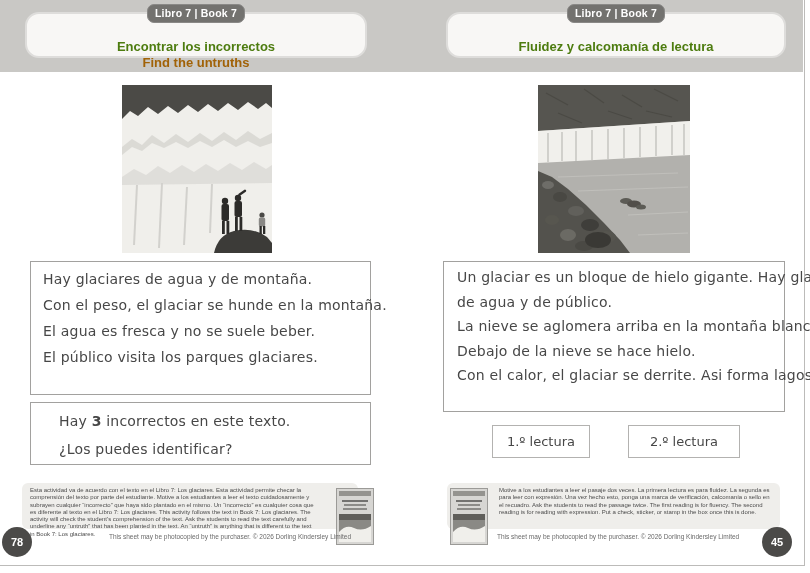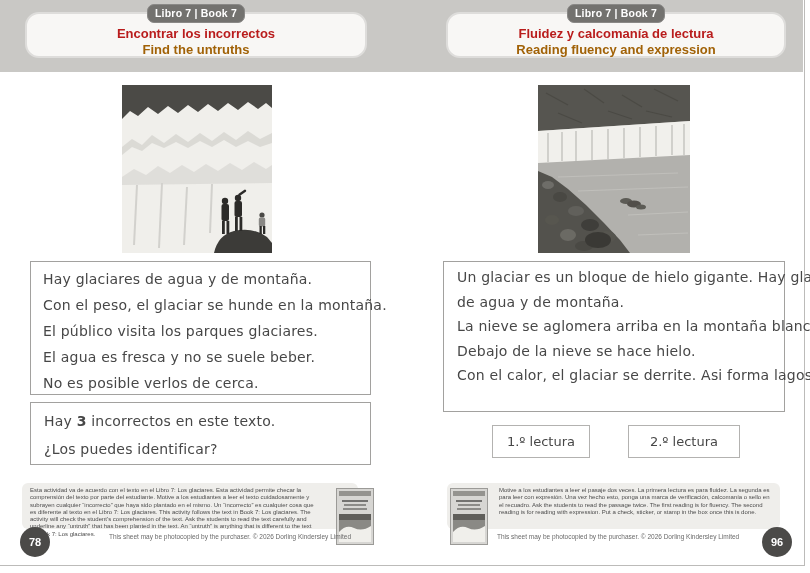--- a/index.html
+++ b/index.html
@@ -9,33 +9,33 @@
   .frame-right{position:absolute;left:804px;top:0;width:1px;height:566px;background:#bcbbb9;}
   .frame-bottom{position:absolute;left:0;top:565px;width:805px;height:1px;background:#bcbbb9;}
 
   .title-box{position:absolute;top:12px;height:46px;background:#f8f7f5;border:2px solid #dedddb;
              border-radius:14px;box-sizing:border-box;text-align:center;}
   .title-box.tleft{left:25px;width:342px;}
   .title-box.tright{left:446px;width:340px;}
   .badge{position:absolute;top:-10px;left:50%;transform:translateX(-50%);background:#73726f;
          color:#fff;font-size:10.5px;font-weight:bold;padding:2px 7px 3px;border-radius:7px;
          white-space:nowrap;letter-spacing:.2px;border:1px solid #8a8987;}
-  .title-es{margin-top:12px;font-size:13px;font-weight:bold;color:#b91c1c;line-height:16px;}
+  .title-es{margin-top:25px;font-size:13px;font-weight:bold;color:#4d7c0f;line-height:16px;}
   .title-en{font-size:13px;font-weight:bold;color:#a16207;line-height:16px;}
 
   .photo{position:absolute;top:85px;}
   .photo svg{display:block;}
   #photo-left{left:122px;width:150px;height:168px;}
   #photo-right{left:538px;width:152px;height:168px;}
 
   .pbox{position:absolute;background:#fff;border:1.5px solid #a2a19f;box-sizing:border-box;
         color:#474747;font-family:"DejaVu Sans",sans-serif;letter-spacing:.2px;}
   #left-passage{left:30px;top:261px;width:341px;height:134px;padding:4px 12px;font-size:14px;}
   #left-passage div{line-height:26px;white-space:nowrap;}
-  #left-prompt{left:30px;top:402px;width:341px;height:63px;padding:4px 13px;font-size:14px;}
+  #left-prompt{left:30px;top:402px;width:341px;height:63px;padding:4px 28px;font-size:14px;}
   #left-prompt div{line-height:28px;white-space:nowrap;}
   #right-passage{left:443px;top:261px;width:342px;height:151px;padding:3px 13px;font-size:14px;}
   #right-passage div{line-height:24.5px;white-space:nowrap;}
 
   .lecture-box{position:absolute;top:425px;height:33px;border:1.5px solid #b3b2b0;background:#fff;
                box-sizing:border-box;display:flex;align-items:center;justify-content:center;
                font-size:13px;color:#474747;font-family:"DejaVu Sans",sans-serif;}
   #lecture-1{left:492px;width:98px;}
   #lecture-2{left:628px;width:112px;}
 
@@ -47,41 +47,40 @@
   .thumb{position:absolute;width:38px;height:57px;}
   #thumb-left{left:336px;top:488px;}
   #thumb-right{left:450px;top:488px;}
 
   .footer-text{position:absolute;top:533px;font-size:6.5px;color:#6a6a6a;}
   #footer-left{left:105px;width:250px;text-align:center;}
   #footer-right{left:497px;}
 
   .page-circle{position:absolute;top:527px;width:30px;height:30px;border-radius:50%;background:#4b4a48;
                color:#fff;font-size:11px;font-weight:bold;display:flex;align-items:center;justify-content:center;}
-  #circle-78{left:20px;}
+  #circle-78{left:2px;}
   #circle-79{left:762px;}
 </style>
 </head>
 <body>
 
 <div class="sheet">
   <div class="band"></div>
   <div class="frame-right"></div>
   <div class="frame-bottom"></div>
 
   <div class="title-box tleft">
     <div class="badge">Libro 7 | Book 7</div>
     <div class="title-es">Encontrar los incorrectos</div>
     <div class="title-en">Find the untruths</div>
   </div>
 
   <div class="title-box tright">
     <div class="badge">Libro 7 | Book 7</div>
     <div class="title-es">Fluidez y calcomanía de lectura</div>
-    <div class="title-en">Reading fluency and expression</div>
   </div>
 
   <div class="photo" id="photo-left">
     <svg width="150" height="168" viewBox="0 0 150 168">
       <rect width="150" height="168" fill="#e6e5e2"></rect>
       <rect width="150" height="38" fill="#4b4a46"></rect>
       <polygon fill="#f0efeb" points="0,34 8,26 16,31 26,22 36,29 46,21 56,28 66,20 76,27 86,19 96,26 106,18 116,25 126,17 136,24 144,18 150,23 150,168 0,168"></polygon>
       <polygon fill="#d8d7d3" opacity="0.9" points="0,62 10,54 20,60 30,50 42,58 54,49 66,57 78,48 90,56 102,47 114,55 126,46 138,54 150,48 150,58 138,62 126,56 114,62 102,55 90,62 78,56 66,63 54,57 42,63 30,58 20,66 10,62 0,70"></polygon>
       <polygon fill="#dcdbd7" opacity="0.85" points="0,92 12,84 24,90 36,81 48,88 60,80 72,87 84,79 96,86 108,78 120,85 132,77 144,84 150,80 150,98 0,100"></polygon>
       <g stroke="#d2d1cd" stroke-width="2">
@@ -157,33 +156,32 @@
         <ellipse cx="88" cy="116" rx="6" ry="3" fill="#5c5b55"></ellipse>
         <ellipse cx="96" cy="119" rx="7" ry="3.5" fill="#524f4a"></ellipse>
         <ellipse cx="103" cy="122" rx="5" ry="2.5" fill="#5c5b55"></ellipse>
       </g>
     </svg>
   </div>
 
   <div class="pbox" id="left-passage">
     <div>Hay glaciares de agua y de montaña.</div>
     <div>Con el peso, el glaciar se hunde en la montaña.</div>
+    <div>El agua es fresca y no se suele beber.</div>
     <div>El público visita los parques glaciares.</div>
-    <div>El agua es fresca y no se suele beber.</div>
-    <div>No es posible verlos de cerca.</div>
   </div>
 
   <div class="pbox" id="left-prompt">
     <div><span>Hay </span><b>3</b><span> incorrectos en este texto.</span></div>
     <div>¿Los puedes identificar?</div>
   </div>
 
   <div class="pbox" id="right-passage">
     <div>Un glaciar es un bloque de hielo gigante. Hay glaciares</div>
-    <div>de agua y de montaña.</div>
+    <div>de agua y de público.</div>
     <div>La nieve se aglomera arriba en la montaña blanca.</div>
     <div>Debajo de la nieve se hace hielo.</div>
     <div>Con el calor, el glaciar se derrite. Asi forma lagos y</div>
   </div>
 
   <div class="lecture-box" id="lecture-1">1.º lectura</div>
   <div class="lecture-box" id="lecture-2">2.º lectura</div>
 
   <div class="instr" id="instr-left">
     <span>Esta actividad va de acuerdo con el texto en el Libro 7: Los glaciares. Esta actividad permite checar la comprensión del texto por parte del estudiante. Motive a los estudiantes a leer el texto cuidadosamente y subrayen cualquier “incorrecto” que haya sido plantado en el mismo. Un “incorrecto” es cualquier cosa que es diferente al texto en el Libro 7: Los glaciares.</span>
@@ -217,14 +215,14 @@
       <rect x="3" y="26" width="32" height="28" fill="#8a8985"></rect>
       <rect x="3" y="26" width="32" height="6" fill="#5f5e5a"></rect>
       <path d="M3,44 Q10,36 18,40 Q26,44 35,38 L35,54 L3,54 Z" fill="#f0efeb"></path>
     </svg>
   </div>
 
   <div class="footer-text" id="footer-left">This sheet may be photocopied by the purchaser. © 2026 Dorling Kindersley Limited</div>
   <div class="footer-text" id="footer-right">This sheet may be photocopied by the purchaser. © 2026 Dorling Kindersley Limited</div>
 
   <div class="page-circle" id="circle-78">78</div>
-  <div class="page-circle" id="circle-79">96</div>
+  <div class="page-circle" id="circle-79">45</div>
 </div>
 
 </body></html>

